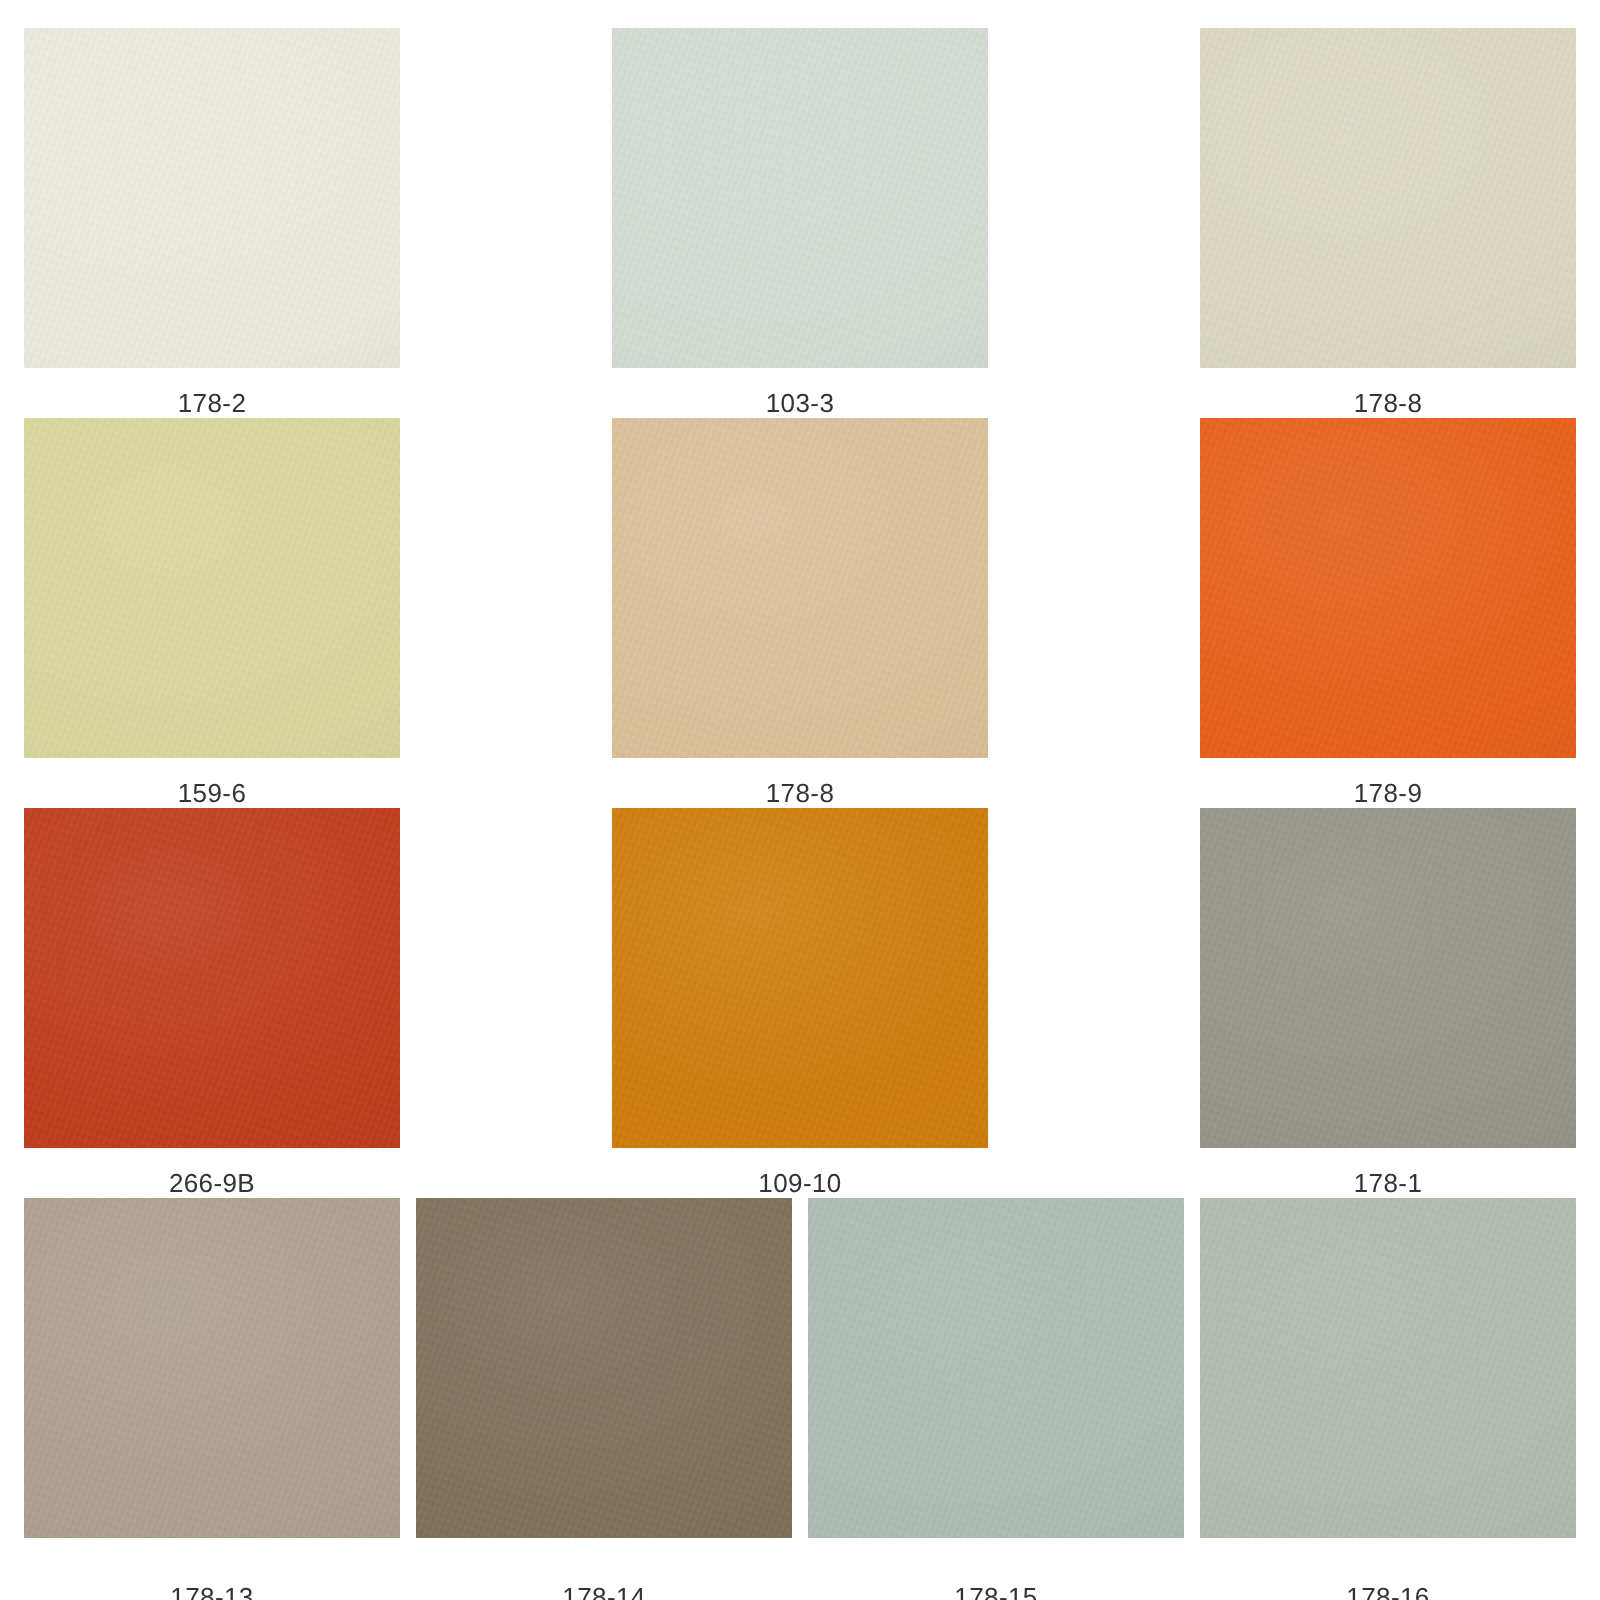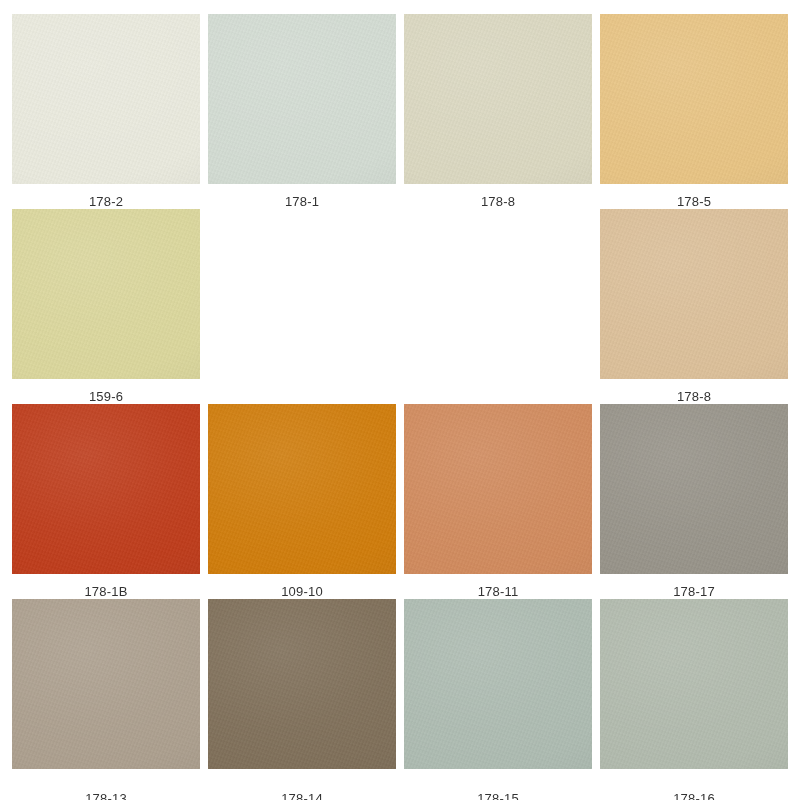--- a/index.html
+++ b/index.html
@@ -108,57 +108,53 @@
 <body style="background: rgb(255, 255, 255);">
 
 <div id="swatch-chart">
     <div class="swatch-row row-0">
       <div class="swatch-cell">
         <div class="swatch-chip" style="background-color: rgb(234, 234, 222);"></div>
         <div class="swatch-label">178-2</div>
       </div>
       <div class="swatch-cell">
         <div class="swatch-chip" style="background-color: rgb(211, 220, 211);"></div>
-        <div class="swatch-label">178-1</div>
+        <div class="swatch-label">103-3</div>
       </div>
       <div class="swatch-cell">
         <div class="swatch-chip" style="background-color: rgb(219, 216, 193);"></div>
         <div class="swatch-label">178-8</div>
-      </div>
-      <div class="swatch-cell">
-        <div class="swatch-chip" style="background-color: rgb(232, 196, 132);"></div>
-        <div class="swatch-label">178-5</div>
       </div>
     </div>
     <div class="swatch-row row-1">
       <div class="swatch-cell">
         <div class="swatch-chip" style="background-color: rgb(219, 215, 157);"></div>
         <div class="swatch-label">159-6</div>
       </div>
       <div class="swatch-cell">
         <div class="swatch-chip" style="background-color: rgb(220, 192, 154);"></div>
         <div class="swatch-label">178-8</div>
       </div>
+      <div class="swatch-cell">
+        <div class="swatch-chip" style="background-color: rgb(232, 96, 26);"></div>
+        <div class="swatch-label">178-9</div>
+      </div>
     </div>
     <div class="swatch-row row-2">
       <div class="swatch-cell">
         <div class="swatch-chip" style="background-color: rgb(191, 61, 28);"></div>
-        <div class="swatch-label">178-1B</div>
+        <div class="swatch-label">266-9B</div>
       </div>
       <div class="swatch-cell">
         <div class="swatch-chip" style="background-color: rgb(208, 125, 12);"></div>
         <div class="swatch-label">109-10</div>
       </div>
       <div class="swatch-cell">
-        <div class="swatch-chip" style="background-color: rgb(209, 139, 94);"></div>
-        <div class="swatch-label">178-11</div>
-      </div>
-      <div class="swatch-cell">
         <div class="swatch-chip" style="background-color: rgb(152, 148, 138);"></div>
-        <div class="swatch-label">178-17</div>
+        <div class="swatch-label">178-1</div>
       </div>
     </div>
     <div class="swatch-row row-3">
       <div class="swatch-cell">
         <div class="swatch-chip" style="background-color: rgb(173, 160, 143);"></div>
         <div class="swatch-label">178-13</div>
       </div>
       <div class="swatch-cell">
         <div class="swatch-chip" style="background-color: rgb(128, 112, 90);"></div>
         <div class="swatch-label">178-14</div>

